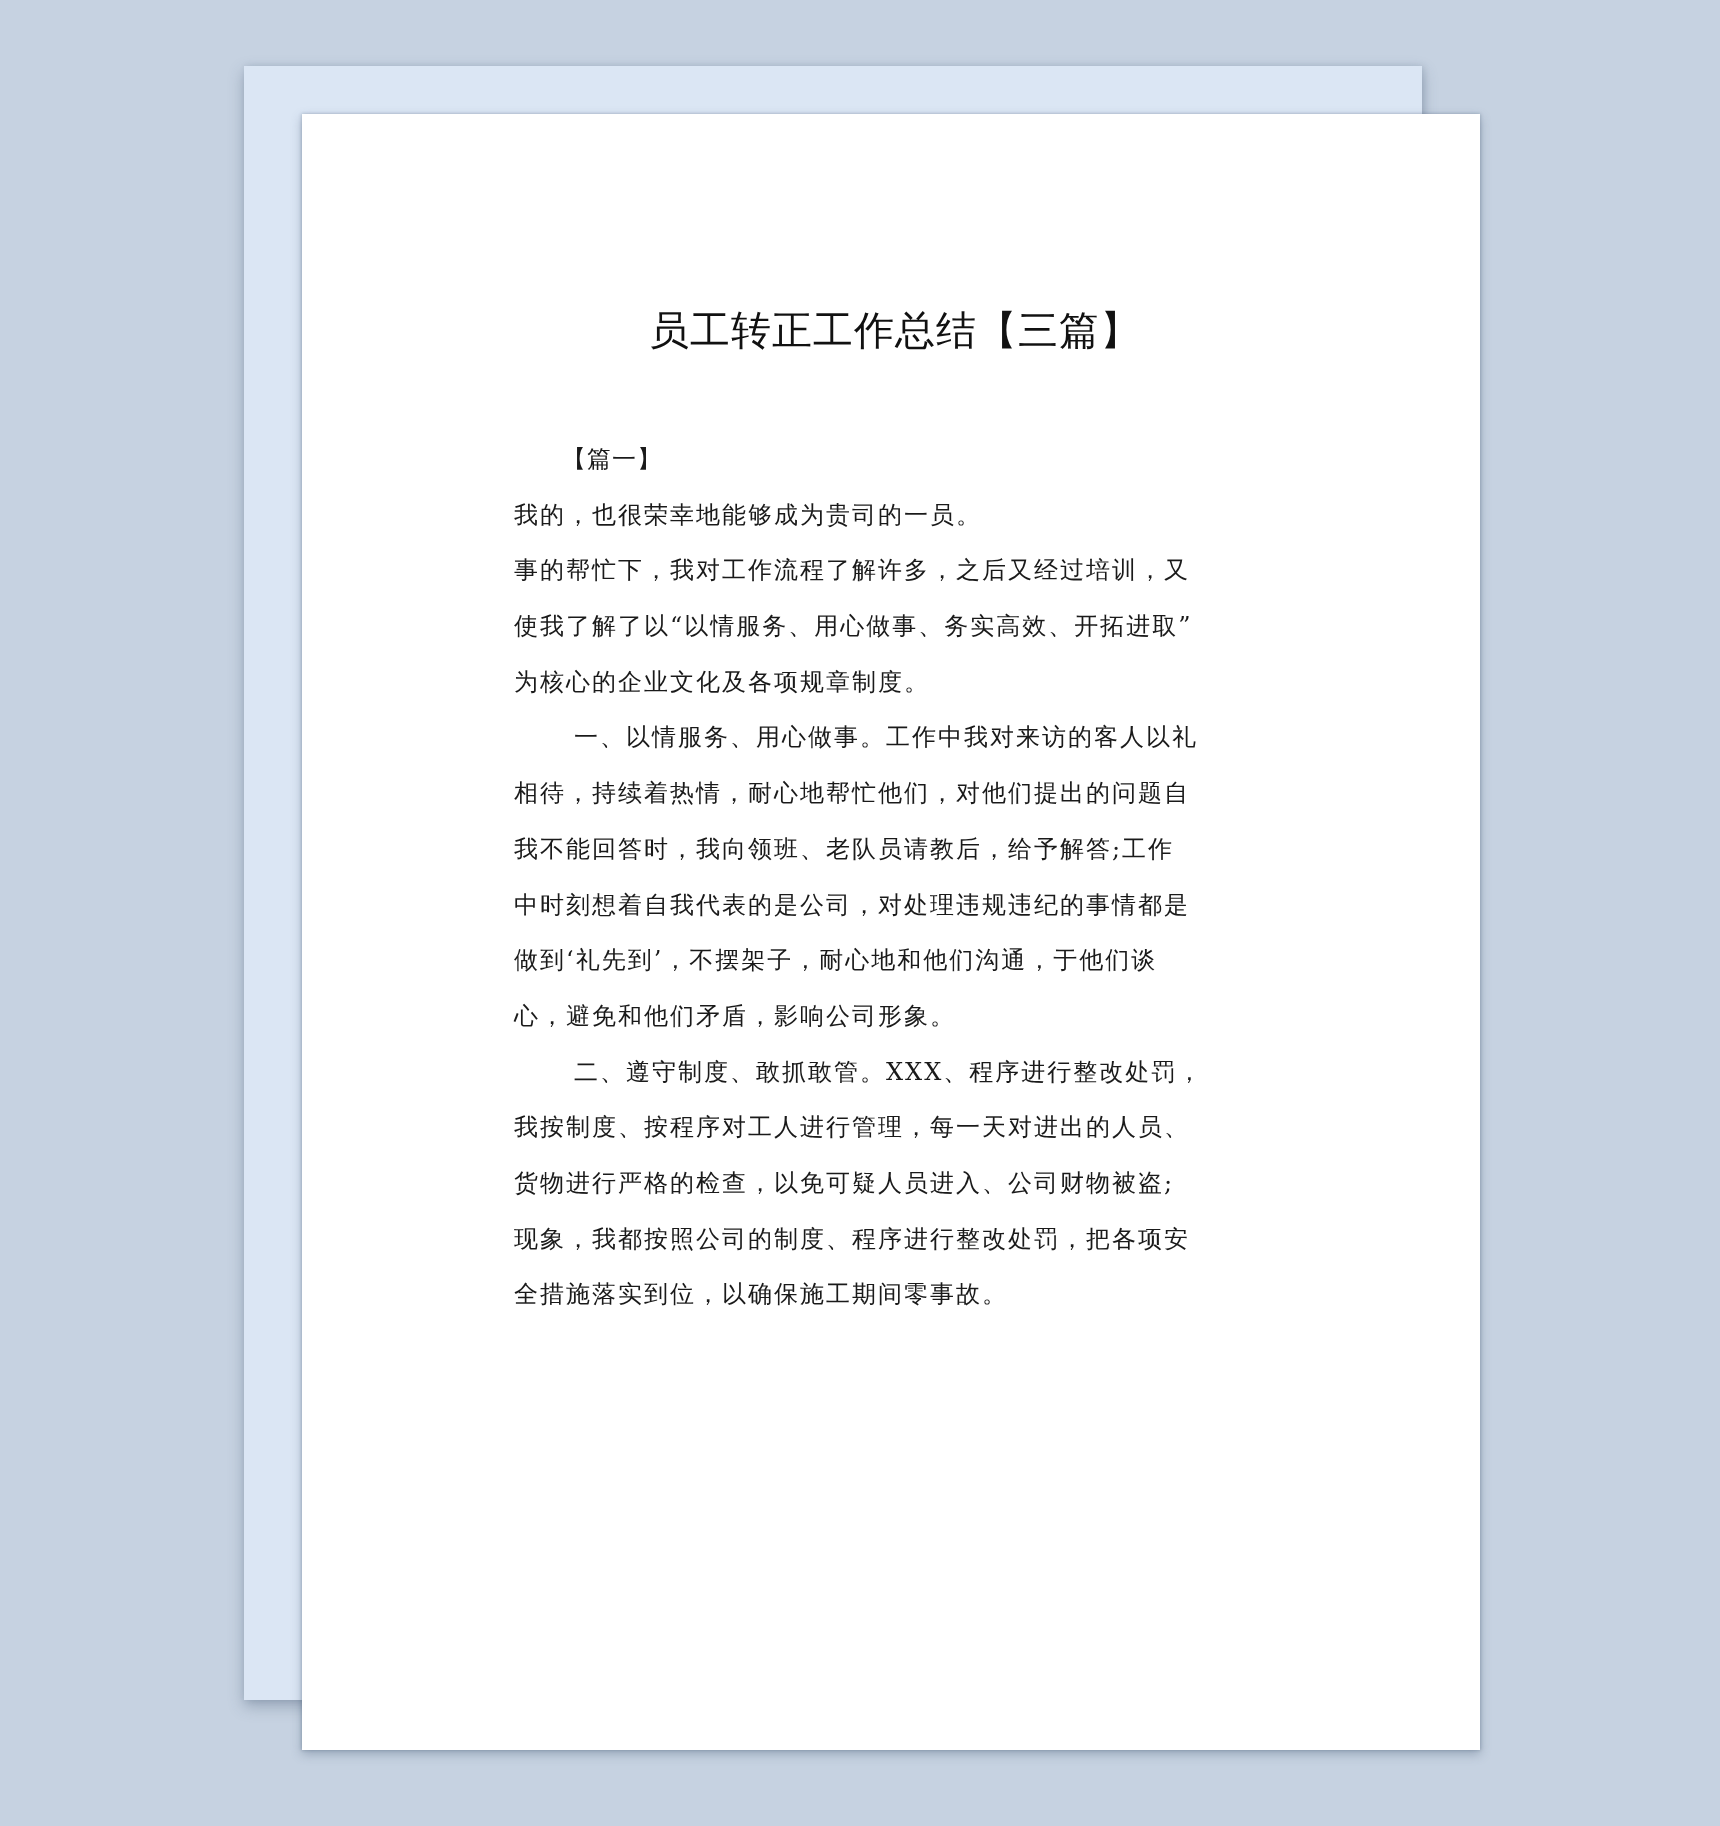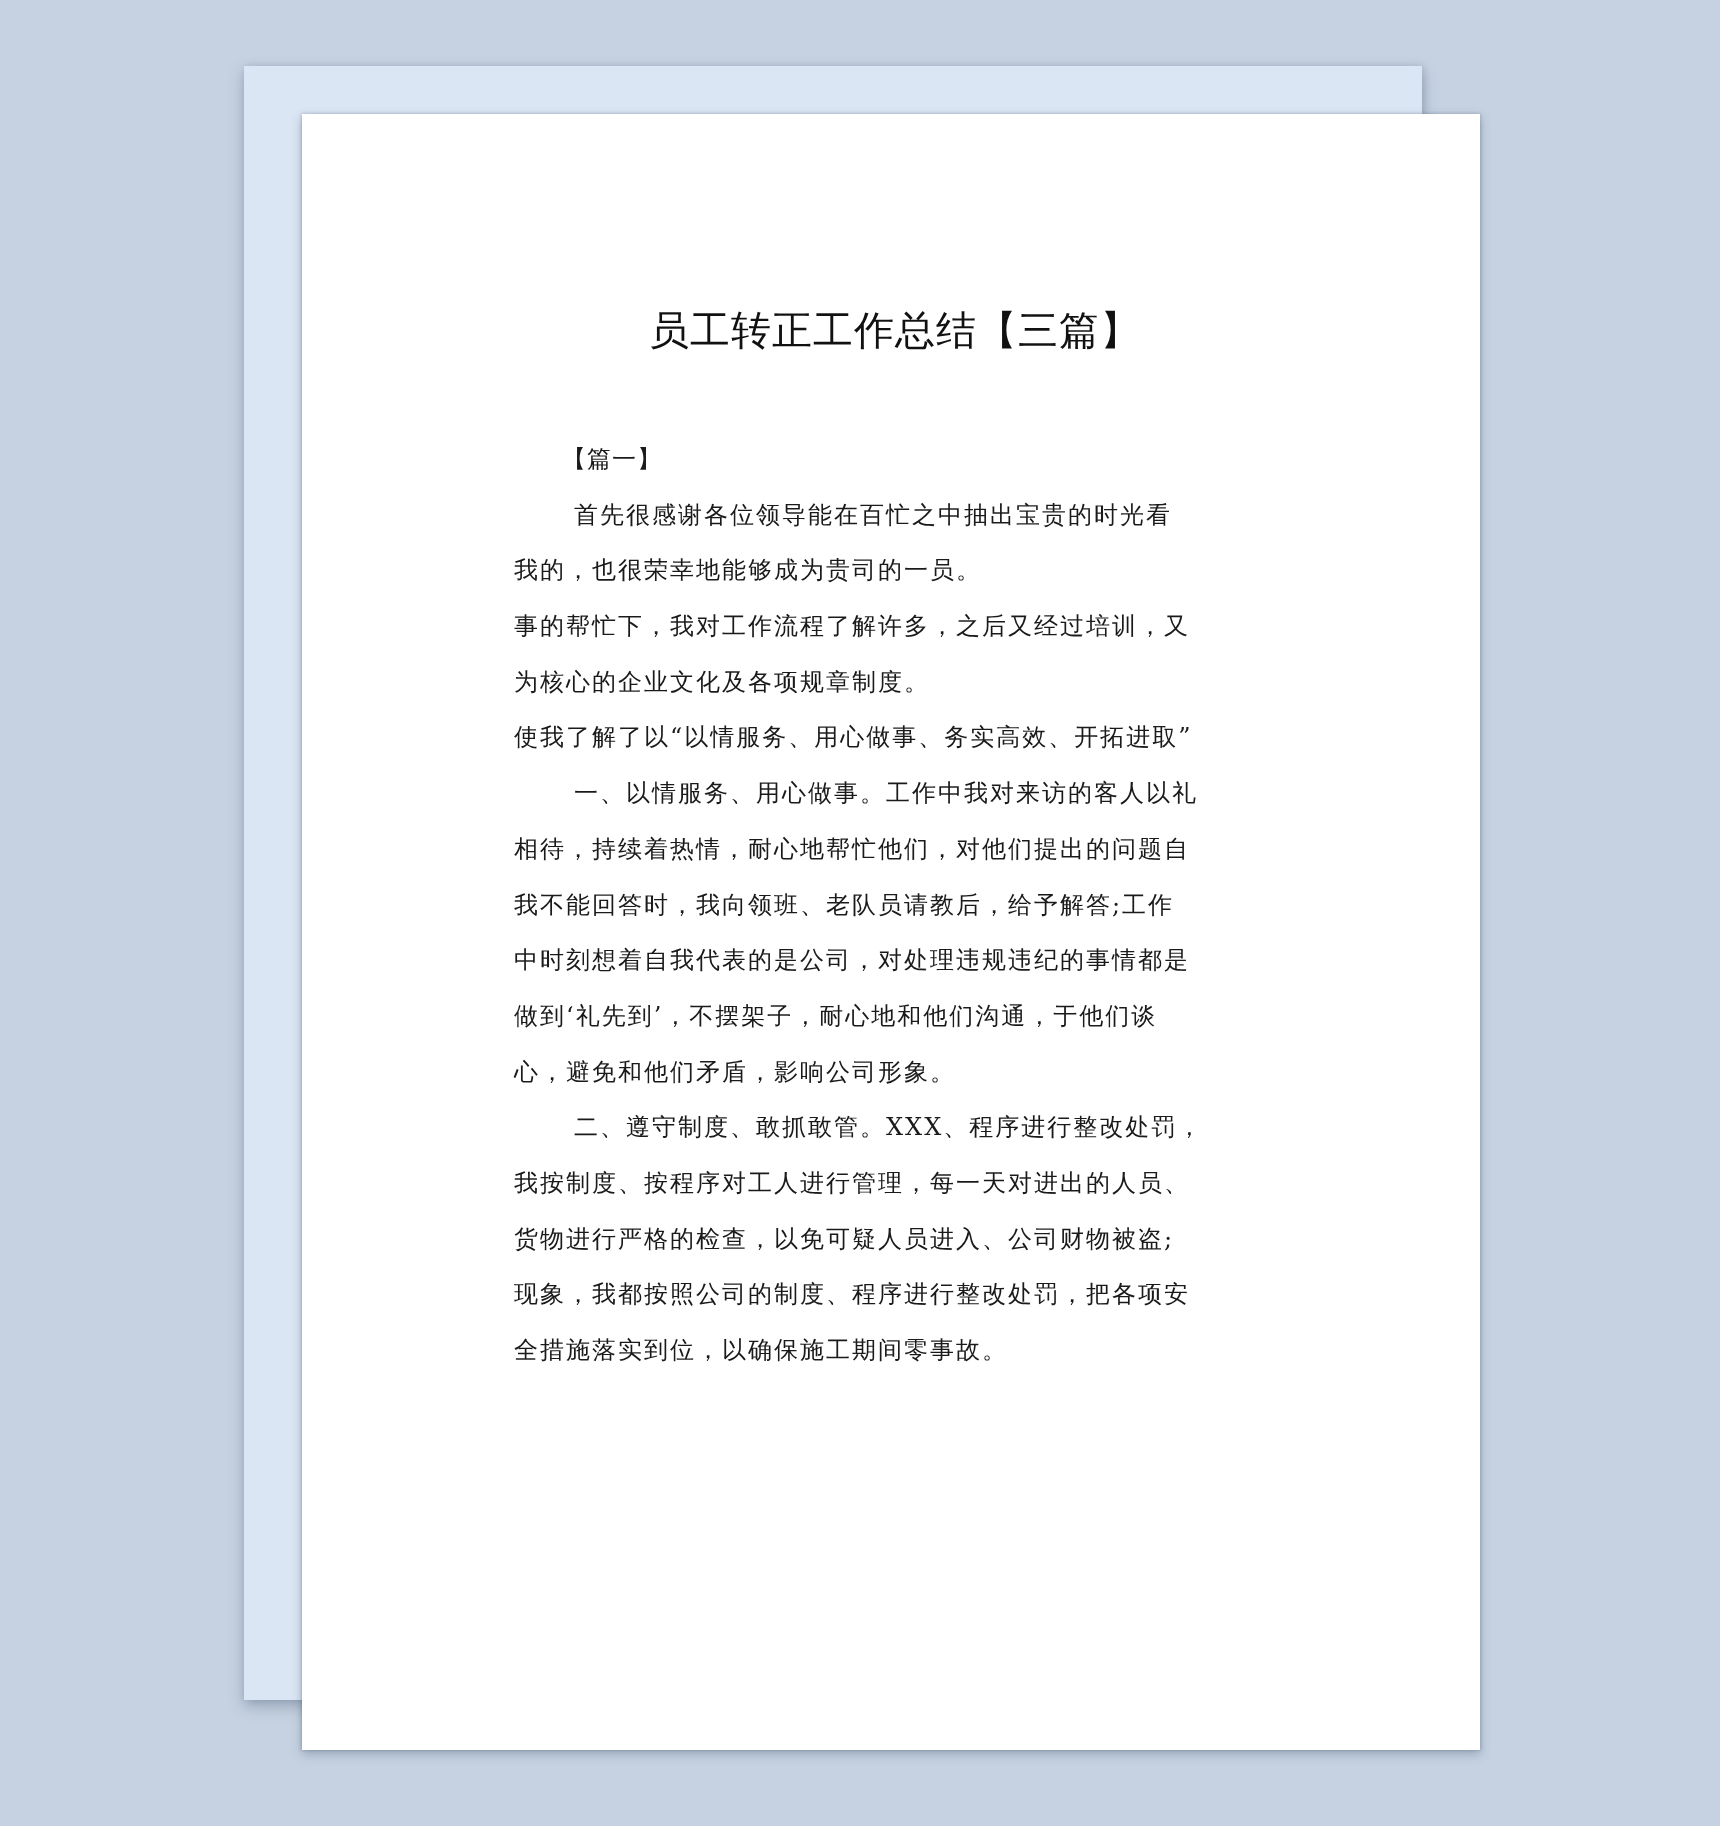--- a/index.html
+++ b/index.html
@@ -76,28 +76,27 @@
 
 <div class="sheet-back"></div>
 
 <div class="sheet-front">
   <div class="doc-title">员工转正工作总结【三篇】</div>
 
   <div class="doc-body">
     <div class="section-label">【篇一】</div>
 
     <div>
-      <div class="line indent">首先很感谢各位领导能在百忙之中抽出宝贵的时光看</div>
       <div class="line">我的，也很荣幸地能够成为贵司的一员。</div>
     </div>
 
     <div>
       <div class="line">事的帮忙下，我对工作流程了解许多，之后又经过培训，又</div>
+      <div class="line">使我了解了以“以情服务、用心做事、务实高效、开拓进取”</div>
       <div class="line">为核心的企业文化及各项规章制度。</div>
-      <div class="line">使我了解了以“以情服务、用心做事、务实高效、开拓进取”</div>
     </div>
 
     <div>
       <div class="line indent">一、以情服务、用心做事。工作中我对来访的客人以礼</div>
       <div class="line">相待，持续着热情，耐心地帮忙他们，对他们提出的问题自</div>
       <div class="line">我不能回答时，我向领班、老队员请教后，给予解答;工作</div>
       <div class="line">中时刻想着自我代表的是公司，对处理违规违纪的事情都是</div>
       <div class="line">做到‘礼先到’，不摆架子，耐心地和他们沟通，于他们谈</div>
       <div class="line">心，避免和他们矛盾，影响公司形象。</div>
     </div>

